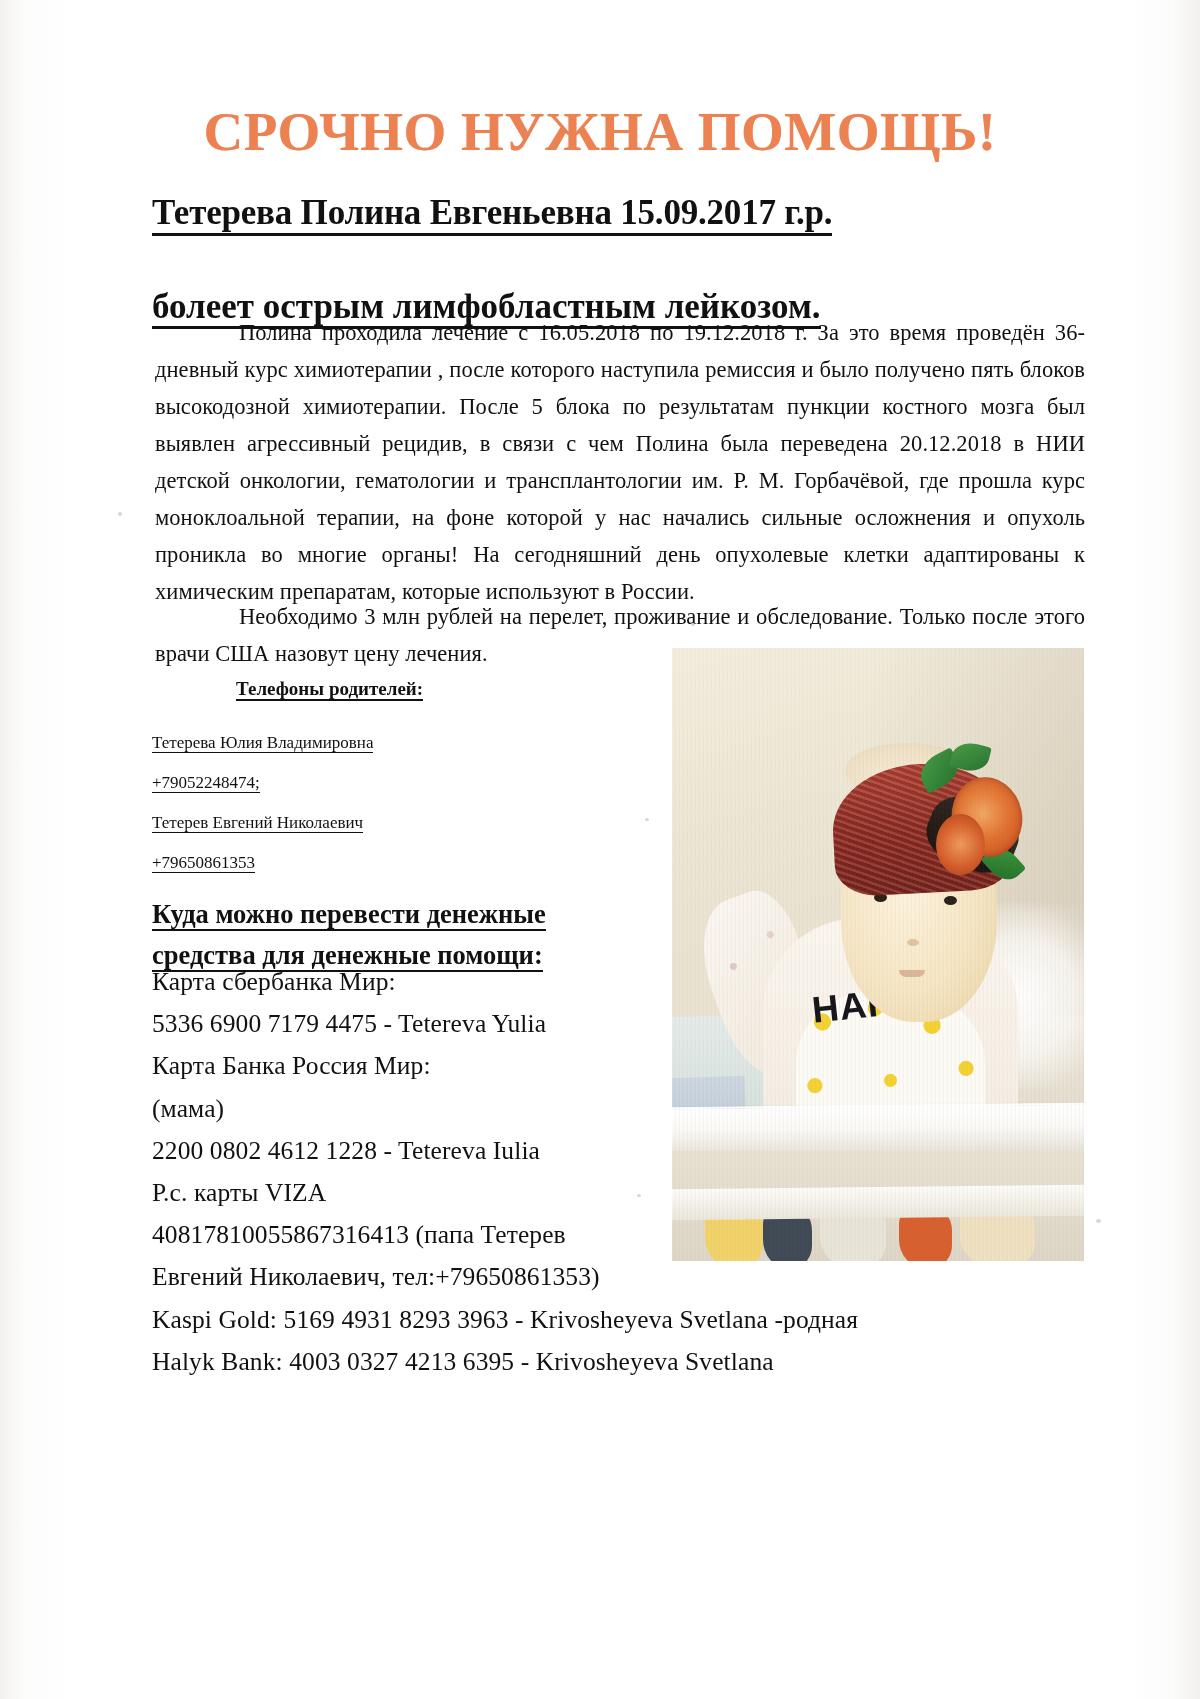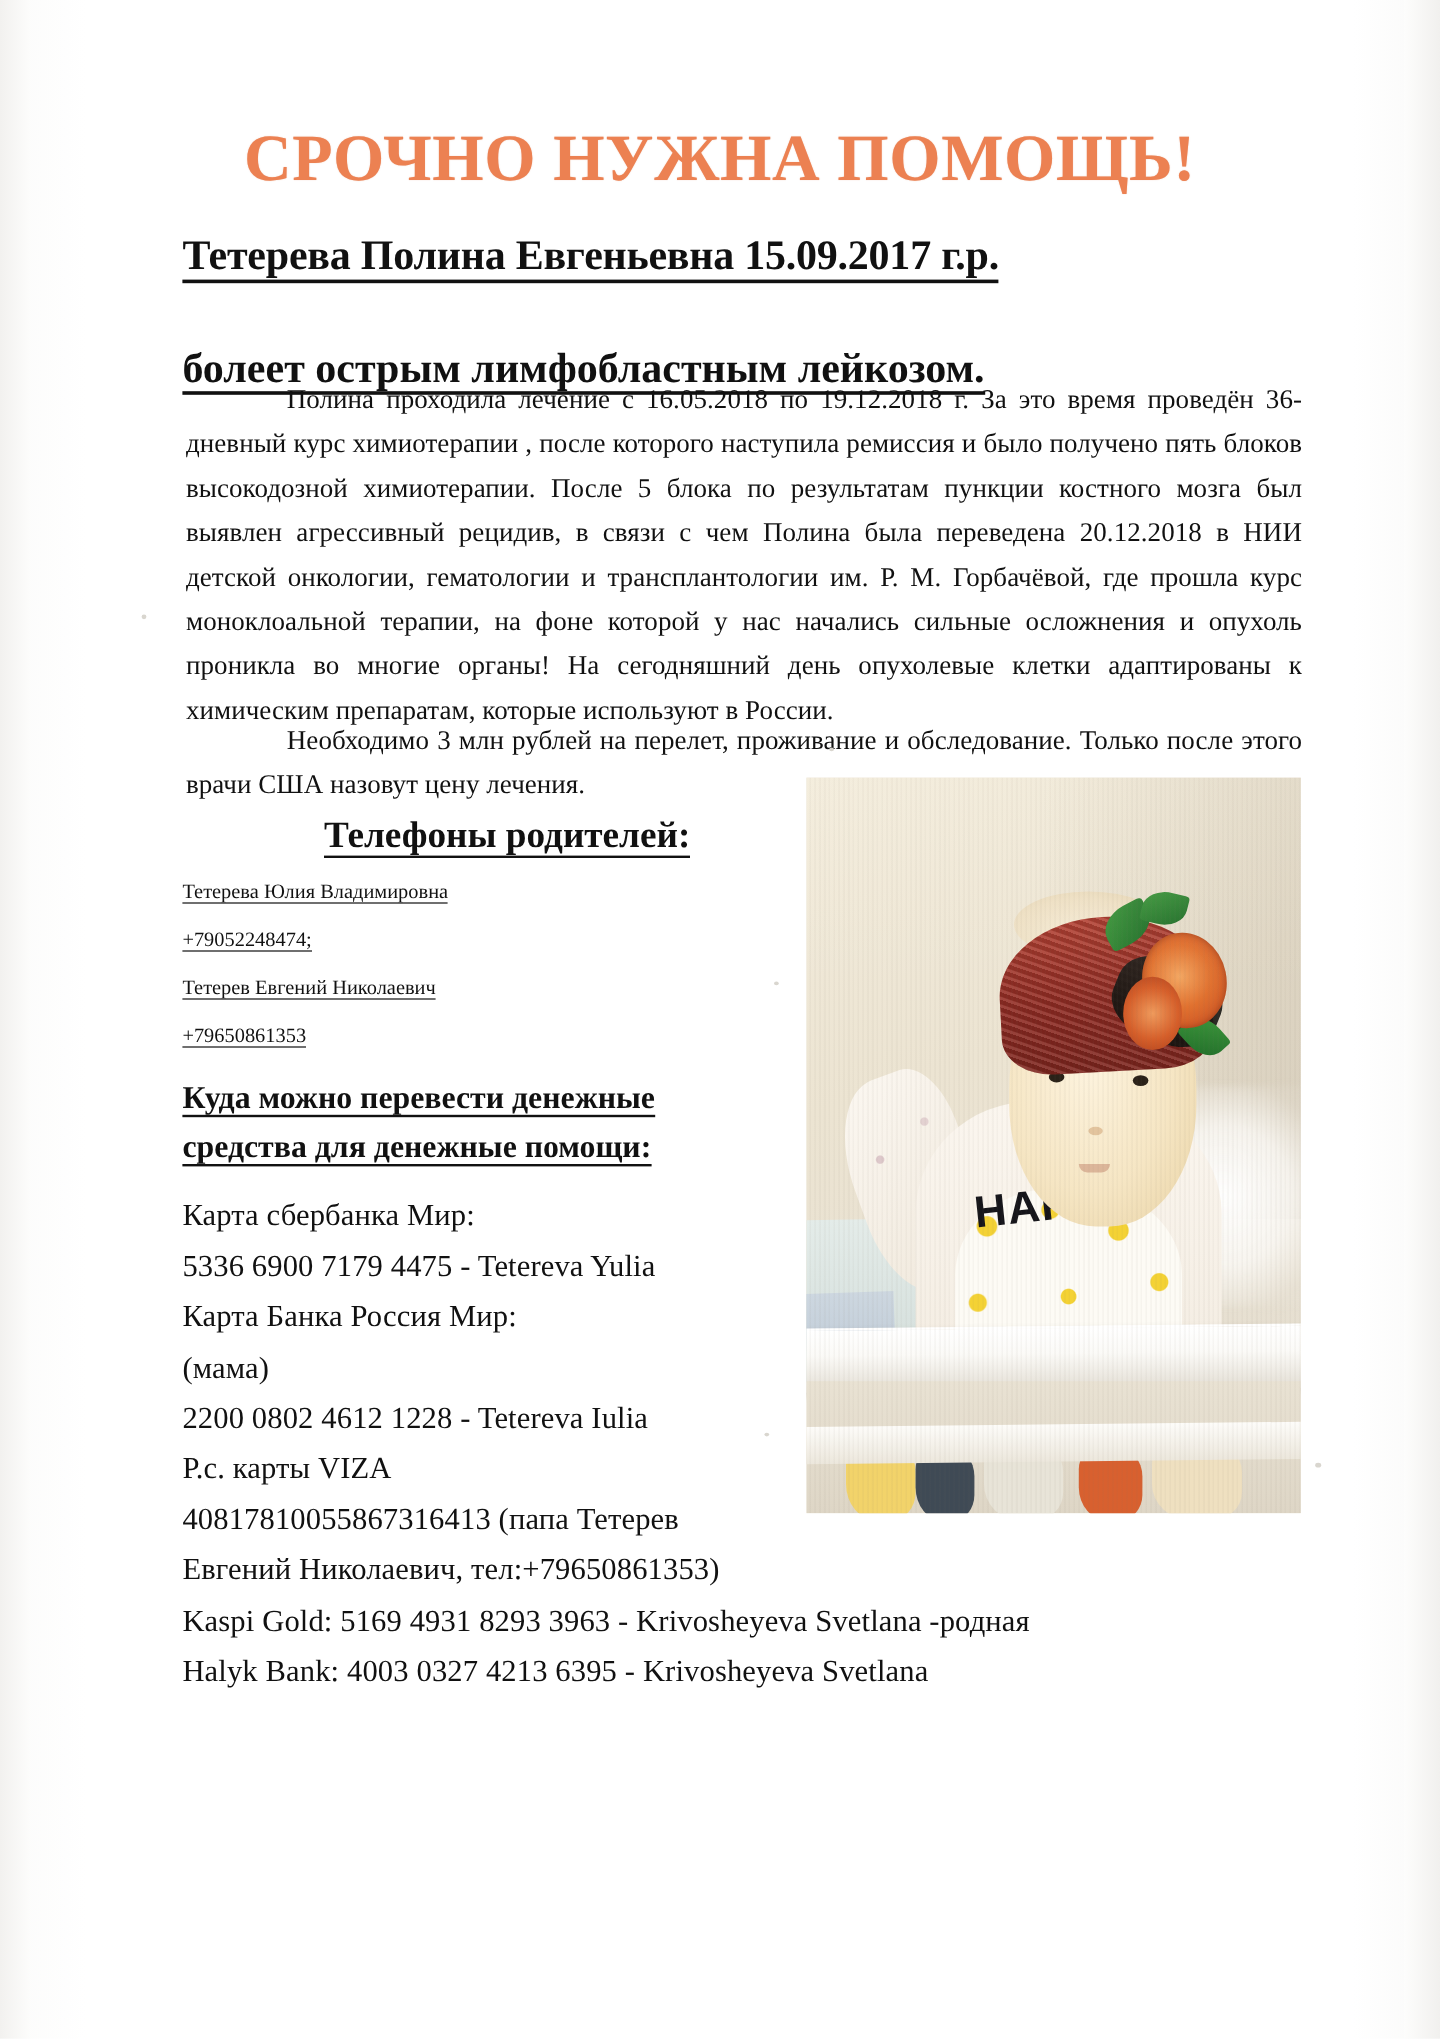--- a/index.html
+++ b/index.html
@@ -109,23 +109,22 @@
     top: 598px;
     width: 930px;
     text-indent: 84px;
   }
 
   
   .phones-heading {
     position: absolute;
     left: 236px;
     top: 678px;
-    font-size: 31px;
+    font-size: 19px;
     font-weight: bold;
-    margin-left: 34px;
   }
   .phones-heading span { border-bottom: 2.5px solid #111; }
 
   .phone-list {
     position: absolute;
     left: 152px;
     top: 723px;
     width: 470px;
   }
   .phone-line {
@@ -144,21 +143,21 @@
     font-size: 26.5px;
     font-weight: bold;
     line-height: 41px;
   }
   .transfer-heading span { border-bottom: 2.5px solid #111; }
 
   
   .bank-details {
     position: absolute;
     left: 152px;
-    top: 992px;
+    top: 961px;
     width: 900px;
     font-family: Liberation Serif, serif;
   }
   .bank-line {
     font-size: 25.5px;
     line-height: 42.2px;
     white-space: nowrap;
     letter-spacing: 0.1px;
   }
 

